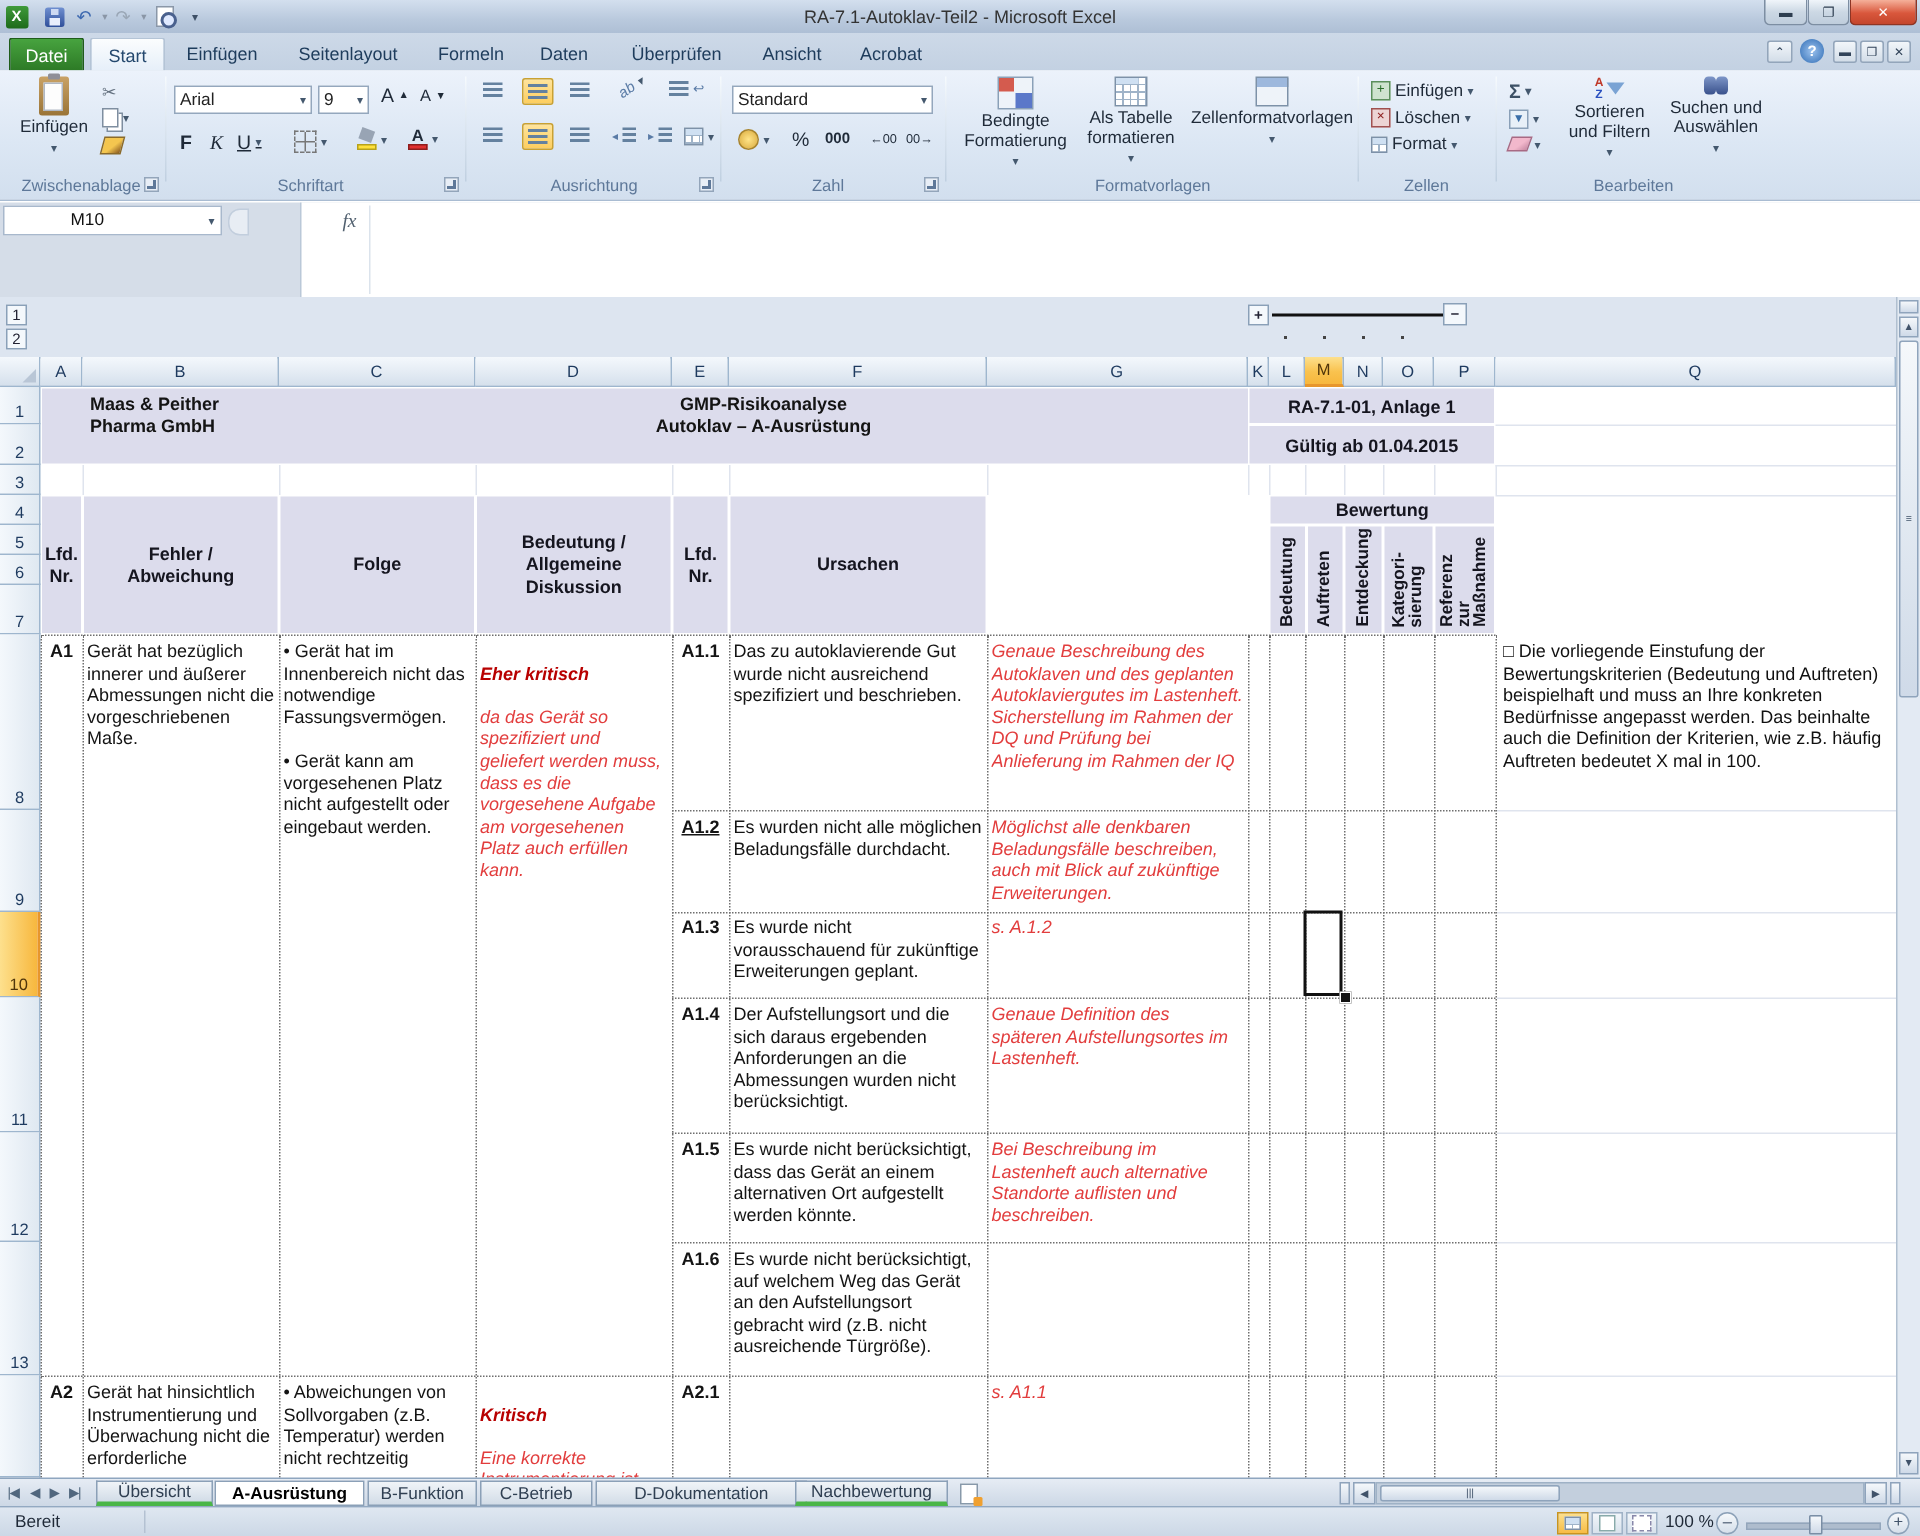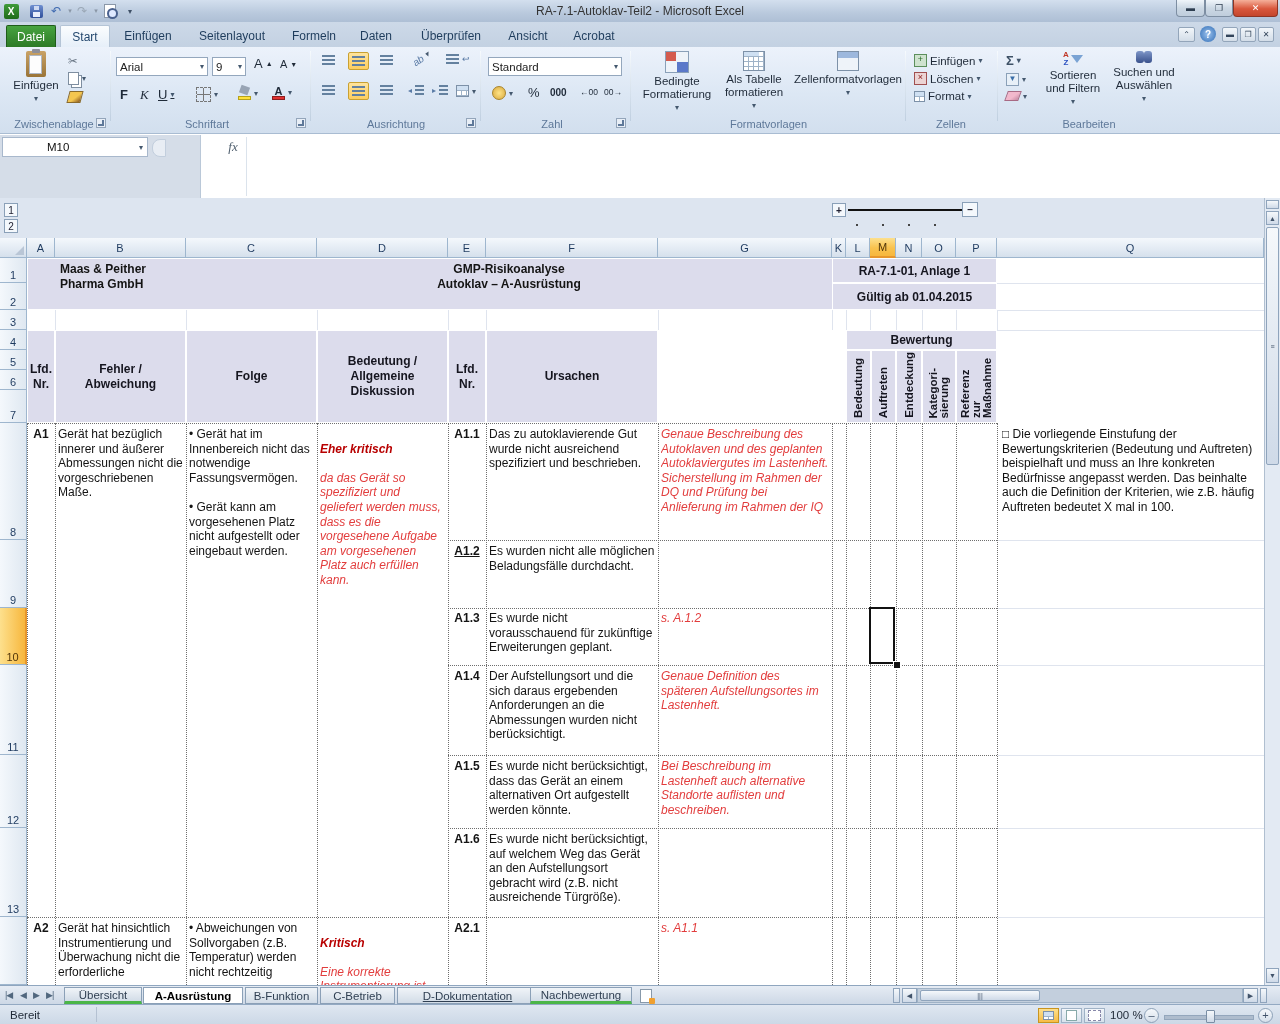--- a/index.html
+++ b/index.html
@@ -500,20 +500,21 @@
     <span class="redhead">Eher kritisch</span><br>
     <span class="red">da das Gerät so spezifiziert und geliefert werden muss, dass es die vorgesehene Aufgabe am vorgesehenen Platz auch erfüllen kann.</span>
   </div>
 
   <div class="ct ctr" style="left:448px;top:427px;width:38px;font-weight:bold;">A1.1</div>
   <div class="ct" style="left:489px;top:427px;width:166px;">Das zu autoklavierende Gut wurde nicht ausreichend spezifiziert und beschrieben.</div>
   <div class="ct red" style="left:661px;top:427px;width:168px;">Genaue Beschreibung des Autoklaven und des geplanten Autoklaviergutes im Lastenheft. Sicherstellung im Rahmen der DQ und Prüfung bei Anlieferung im Rahmen der IQ</div>
 
   <div class="ct ctr" style="left:448px;top:544px;width:38px;font-weight:bold;text-decoration:underline;">A1.2</div>
   <div class="ct" style="left:489px;top:544px;width:166px;">Es wurden nicht alle möglichen Beladungsfälle durchdacht.</div>
+  <div class="ct red" style="left:661px;top:544px;width:168px;">Möglichst alle denkbaren Beladungsfälle beschreiben, auch mit Blick auf zukünftige Erweiterungen.</div>
 
   <div class="ct ctr" style="left:448px;top:611px;width:38px;font-weight:bold;">A1.3</div>
   <div class="ct" style="left:489px;top:611px;width:166px;">Es wurde nicht vorausschauend für zukünftige Erweiterungen geplant.</div>
   <div class="ct red" style="left:661px;top:611px;width:168px;">s. A.1.2</div>
 
   <div class="ct ctr" style="left:448px;top:669px;width:38px;font-weight:bold;">A1.4</div>
   <div class="ct red" style="left:661px;top:669px;width:168px;">Genaue Definition des späteren Aufstellungsortes im Lastenheft.</div>
   <div class="ct" style="left:489px;top:669px;width:166px;">Der Aufstellungsort und die sich daraus ergebenden Anforderungen an die Abmessungen wurden nicht berücksichtigt.</div>
 
   <div class="ct ctr" style="left:448px;top:759px;width:38px;font-weight:bold;">A1.5</div>
@@ -547,21 +548,21 @@
 
   <div id="tabbar">
     <span class="abs navg" style="left:5px;top:4px;">|◀</span>
     <span class="abs navg" style="left:20px;top:4px;">◀</span>
     <span class="abs navg" style="left:33px;top:4px;">▶</span>
     <span class="abs navg" style="left:46px;top:4px;">▶|</span>
     <div class="stab green" style="left:64px;width:78px;">Übersicht</div>
     <div class="stab active" style="left:143px;width:100px;">A-Ausrüstung</div>
     <div class="stab" style="left:245px;width:73px;">B-Funktion</div>
     <div class="stab" style="left:320px;width:75px;">C-Betrieb</div>
-    <div class="stab" style="left:397px;width:141px;text-decoration:underline;">D-Dokumentation</div>
+    <div class="stab" style="left:397px;width:141px;">D-Dokumentation</div>
     <div class="stab green" style="left:530px;width:102px;">Nachbewertung</div>
     <div class="abs" style="left:640px;top:3px;width:18px;height:13px;">
       <div style="width:10px;height:12px;background:#fff;border:1px solid #8899aa;position:relative;">
         <div style="position:absolute;right:-4px;bottom:-2px;width:6px;height:6px;background:#f0a030;border-radius:1px;"></div>
       </div>
     </div>
     <div class="sbtn" style="left:893px;top:2px;width:7px;height:15px;"></div>
     <div class="sbtn" style="left:902px;top:2px;width:15px;height:15px;">◀</div>
     <div class="abs" style="left:917px;top:2px;width:326px;height:15px;background:#c3cfdd;border:1px solid #9fb2c6;box-sizing:border-box;">
       <div class="sbtn" style="left:2px;top:1px;width:120px;height:11px;border-radius:2px;">|||</div>

